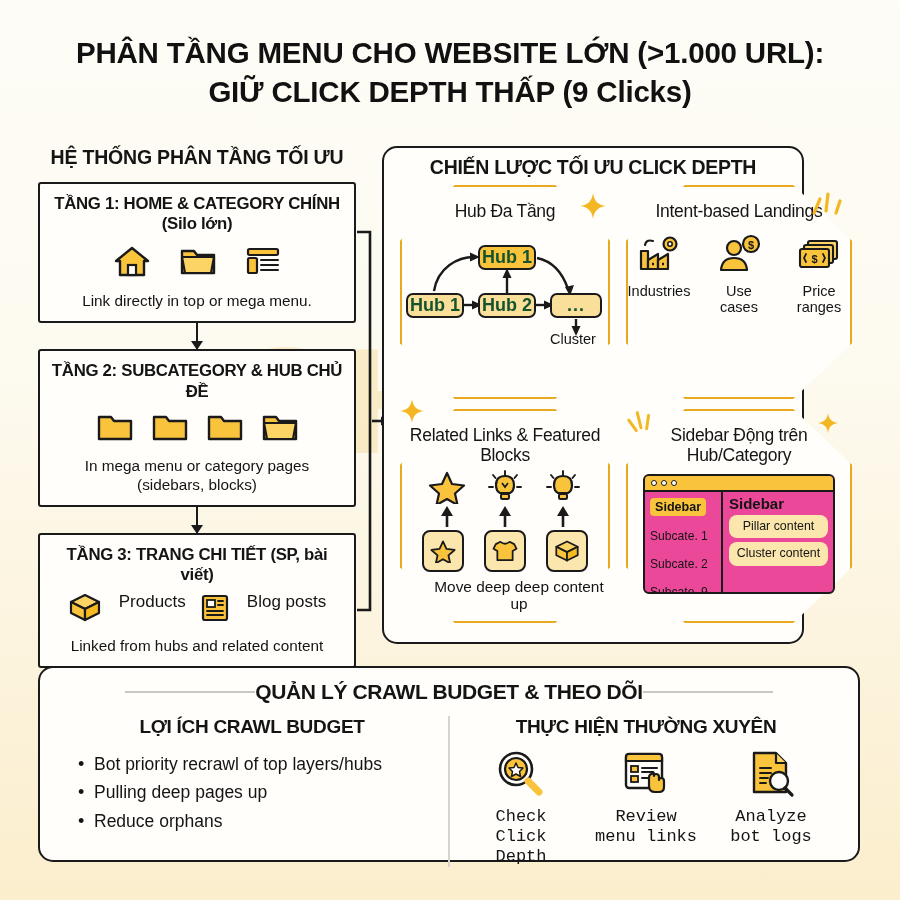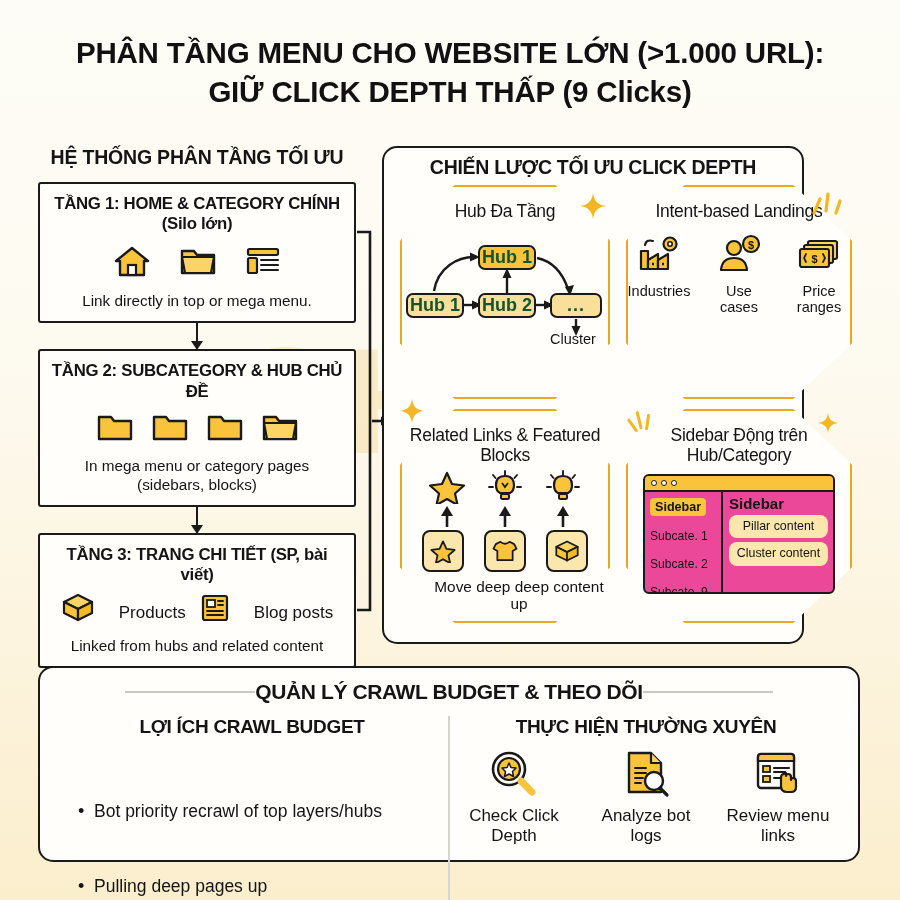--- a/index.html
+++ b/index.html
@@ -56,21 +56,21 @@
     position: relative;
   }
   .card-title {
     font-size: 16.8px; font-weight: 700; line-height: 1.22;
     letter-spacing: -0.3px;
   }
   .card-note { font-size: 15.3px; line-height: 1.2; margin-top: 14px; }
   .icon-row { display:flex; justify-content:center; align-items:center; gap: 26px; margin: 9px 0 7px; }
   .icon-row.tight { gap: 17px; }
   .inline-row { display:flex; justify-content:center; align-items:center; gap: 14px; margin: 6px 0 4px; }
-  .inline-item { display:flex; align-items:flex-end; gap: 24px; font-size: 17px; }
+  .inline-item { display:flex; align-items:flex-start; gap: 17px; font-size: 17px; }
 
   .connector {
     width: 2.6px; height: 26px; background: #1a1a1a; margin: 0 auto;
     position: relative;
   }
   .connector::after {
     content:''; position:absolute; bottom:-1px; left:50%;
     transform: translateX(-50%);
     border-left: 6.5px solid transparent; border-right: 6.5px solid transparent;
     border-top: 9px solid #1a1a1a;
@@ -162,23 +162,23 @@
     padding: 12px 16px;
   }
   .bot-head { display:flex; align-items:center; justify-content:center; gap:0; }
   .bot-head .rule { height:2px; background:#c9c9c2; flex: 0 0 130px; }
   .bot-head .txt { font-size: 21px; font-weight:700; letter-spacing:-0.4px; white-space:nowrap; }
   .bot-cols { display:flex; margin-top: 12px; }
   .bot-c { flex:1; text-align:center; }
   .bot-c.left { border-right: 2px solid #d5d5ce; }
   .bot-sub { font-size: 19px; font-weight:700; letter-spacing:-0.3px; }
   .bullets { text-align:left; padding: 12px 0 0 22px; }
-  .bullets li { font-size: 17.5px; line-height: 1.62; list-style: none; position:relative; padding-left: 16px; margin-top: 47px;}
+  .bullets li { font-size: 17.5px; line-height: 1.62; list-style: none; position:relative; padding-left: 16px;}
   .bullets li::before { content:'•'; position:absolute; left:0; font-size:18px; }
-  .task-row { display:flex; justify-content:center; gap: 20px; margin-top: 10px; }
+  .task-row { display:flex; justify-content:center; gap: 13px; margin-top: 10px; font-family: Liberation Mono, monospace; }
   .task { width: 112px; text-align:center; }
   .task-cap { font-size: 17px; line-height:1.18; margin-top: 4px; }
 </style>
 </head>
 <body>
 
 <div class="watermark">
   <span>LIGHT</span>
   <span class="sub">Chuyên Sâu</span>
 </div>
@@ -500,48 +500,48 @@
               <circle cx="22" cy="21" r="11" fill="#f9c33c" stroke="#1a1a1a" stroke-width="2.2"></circle>
               <path d="M22 15 L24 19.5 L29 20 L25.5 23.5 L26.5 28.5 L22 26 L17.5 28.5 L18.5 23.5 L15 20 L20 19.5 Z" fill="#fffefb" stroke="#1a1a1a" stroke-width="1.5" stroke-linejoin="round"></path>
               <line x1="34" y1="33" x2="45" y2="44" stroke="#f9c33c" stroke-width="7" stroke-linecap="round"></line>
               <line x1="34" y1="33" x2="45" y2="44" stroke="#1a1a1a" stroke-width="2.4" stroke-linecap="round" fill="none" opacity="0"></line>
               <path d="M33 32 L46 45" stroke="#1a1a1a" stroke-width="2.4" stroke-linecap="round" fill="none" opacity="0"></path>
             </svg>
             <div class="task-cap">Check Click Depth</div>
           </div>
           <div class="task">
             <svg width="54" height="50" viewBox="0 0 54 50">
-              <path d="M10 5 h22 l10 10 v29 H10 Z" fill="#f9c33c" stroke="#1a1a1a" stroke-width="2.4" stroke-linejoin="round"></path>
-              <path d="M32 5 v10 h10" fill="#fcd465" stroke="#1a1a1a" stroke-width="2.2" stroke-linejoin="round"></path>
-              <g stroke="#1a1a1a" stroke-width="1.9" stroke-linecap="round">
-                <line x1="16" y1="20" x2="27" y2="20"></line>
-                  <line x1="16" y1="25" x2="27" y2="25"></line>
-                <line x1="16" y1="30" x2="24" y2="30"></line>
-                  <line x1="16" y1="35" x2="22" y2="35"></line>
-              </g>
-              <circle cx="35" cy="33" r="9" fill="#fffefb" stroke="#1a1a1a" stroke-width="2.4"></circle>
-              <line x1="41" y1="40" x2="48" y2="47" stroke="#1a1a1a" stroke-width="3.2" stroke-linecap="round"></line>
-            </svg>
-            <div class="task-cap">Analyze bot logs</div>
-          </div>
-          <div class="task">
-            <svg width="54" height="50" viewBox="0 0 54 50">
               <rect x="7" y="6" width="36" height="34" rx="3" fill="#fffefb" stroke="#1a1a1a" stroke-width="2.4"></rect>
               <path d="M7 9 a3 3 0 0 1 3 -3 h30 a3 3 0 0 1 3 3 v4 H7 Z" fill="#f9c33c" stroke="#1a1a1a" stroke-width="2.2"></path>
               <g fill="#f9c33c" stroke="#1a1a1a" stroke-width="1.8">
                 <rect x="12" y="18" width="7" height="6"></rect>
                   <rect x="12" y="28" width="7" height="6"></rect>
               </g>
               <g stroke="#1a1a1a" stroke-width="2" stroke-linecap="round">
                 <line x1="23" y1="20" x2="38" y2="20"></line>
                   <line x1="23" y1="24" x2="34" y2="24"></line>
                 <line x1="23" y1="30" x2="32" y2="30"></line>
               </g>
               <path d="M33 26 q-3 0 -3 4 v8 q0 6 6 6 h4 q5 0 5 -5 v-6 q0 -3 -3 -3 q-2 0 -2 2 v-3 q0 -3 -3 -3 q-2 0 -2 2 v-2 q0 -2 -2 -2 Z" fill="#f9c33c" stroke="#1a1a1a" stroke-width="2.2" stroke-linejoin="round"></path>
             </svg>
             <div class="task-cap">Review menu links</div>
           </div>
+          <div class="task">
+            <svg width="54" height="50" viewBox="0 0 54 50">
+              <path d="M10 5 h22 l10 10 v29 H10 Z" fill="#f9c33c" stroke="#1a1a1a" stroke-width="2.4" stroke-linejoin="round"></path>
+              <path d="M32 5 v10 h10" fill="#fcd465" stroke="#1a1a1a" stroke-width="2.2" stroke-linejoin="round"></path>
+              <g stroke="#1a1a1a" stroke-width="1.9" stroke-linecap="round">
+                <line x1="16" y1="20" x2="27" y2="20"></line>
+                  <line x1="16" y1="25" x2="27" y2="25"></line>
+                <line x1="16" y1="30" x2="24" y2="30"></line>
+                  <line x1="16" y1="35" x2="22" y2="35"></line>
+              </g>
+              <circle cx="35" cy="33" r="9" fill="#fffefb" stroke="#1a1a1a" stroke-width="2.4"></circle>
+              <line x1="41" y1="40" x2="48" y2="47" stroke="#1a1a1a" stroke-width="3.2" stroke-linecap="round"></line>
+            </svg>
+            <div class="task-cap">Analyze bot logs</div>
+          </div>
         </div>
       </div>
     </div>
   </div>
 
 </div>
 
 </body></html>

